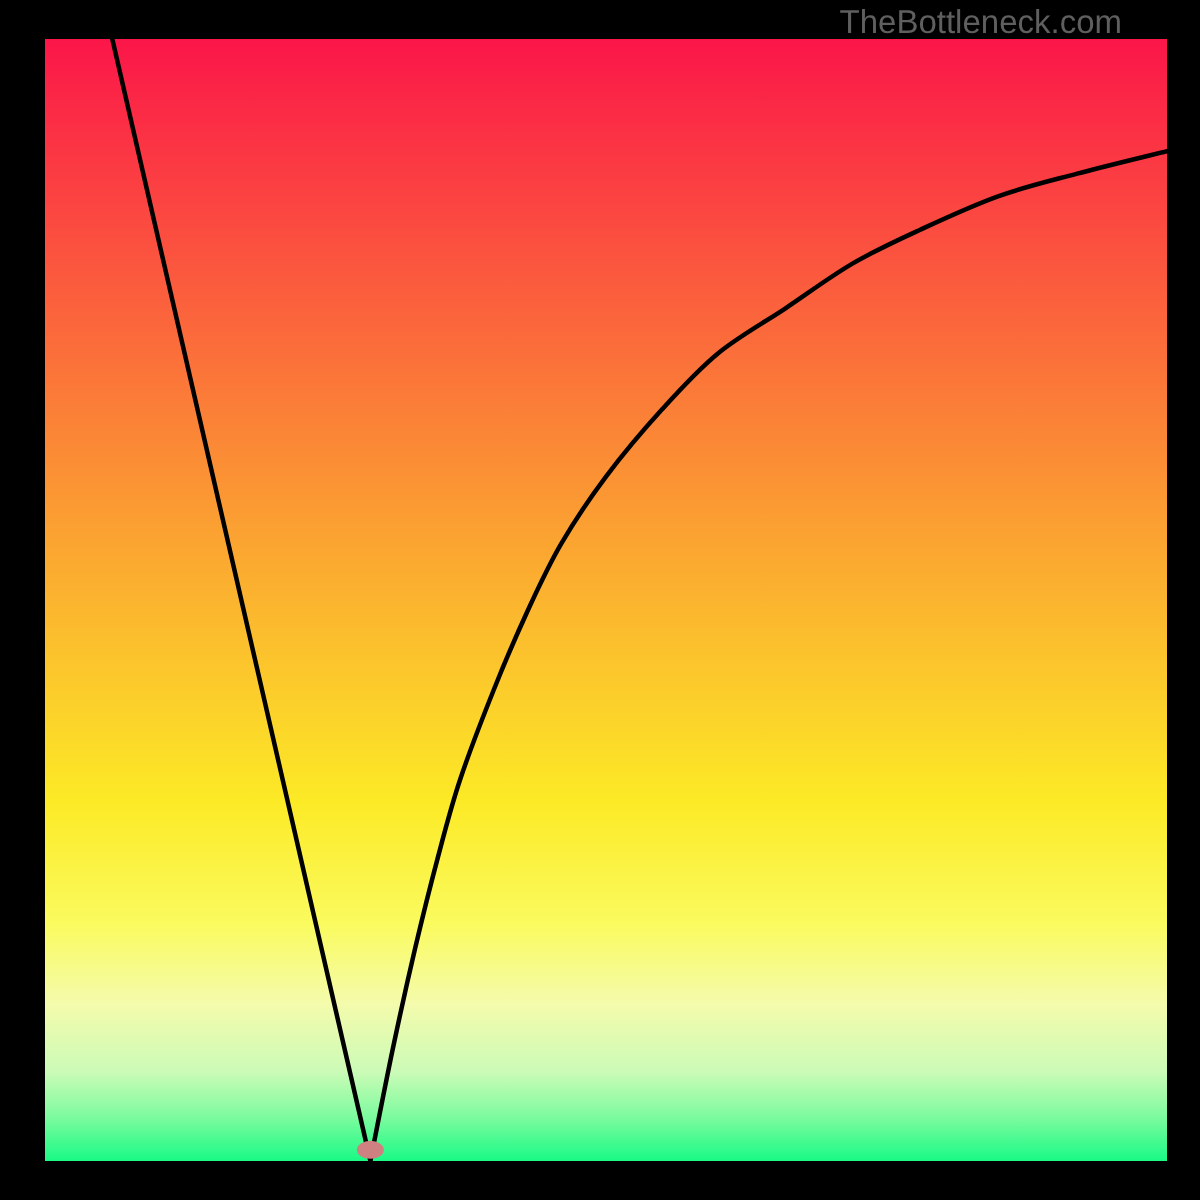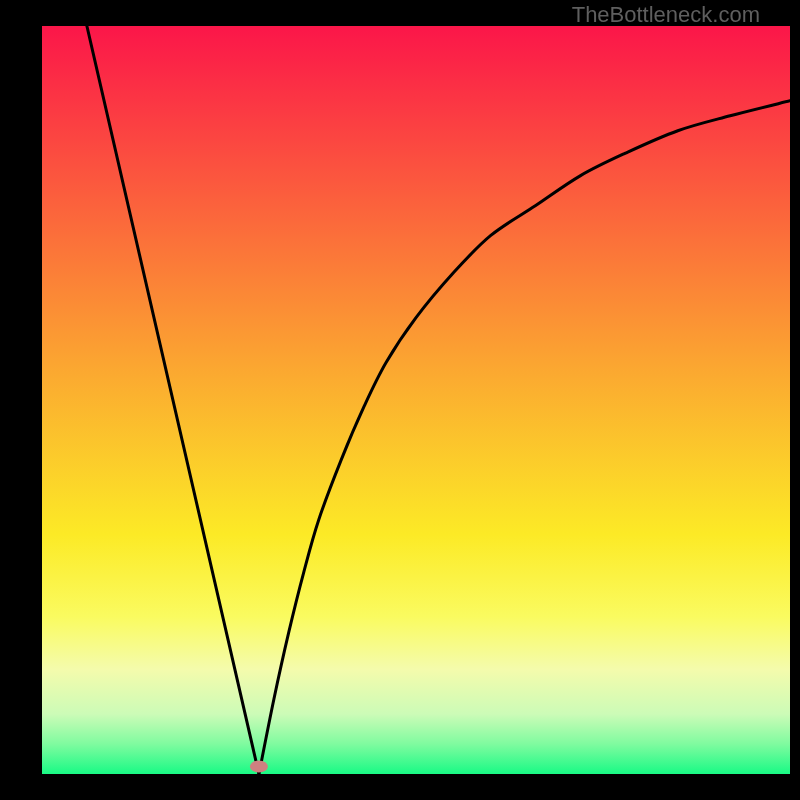--- a/index.html
+++ b/index.html
@@ -7,21 +7,21 @@
     padding: 0;
     width: 800px;
     height: 800px;
     background: #000;
     overflow: hidden;
     font-family: Arial, Helvetica, sans-serif;
   }
   .frame {
     position: absolute;
     top: 0;
-    left: 16px;
+    left: 4px;
     width: 752px;
     height: 800px;
     background: #000;
   }
   .plot {
     position: absolute;
     top: 26px;
     left: 26px;
     width: 748px;
     height: 748px;

